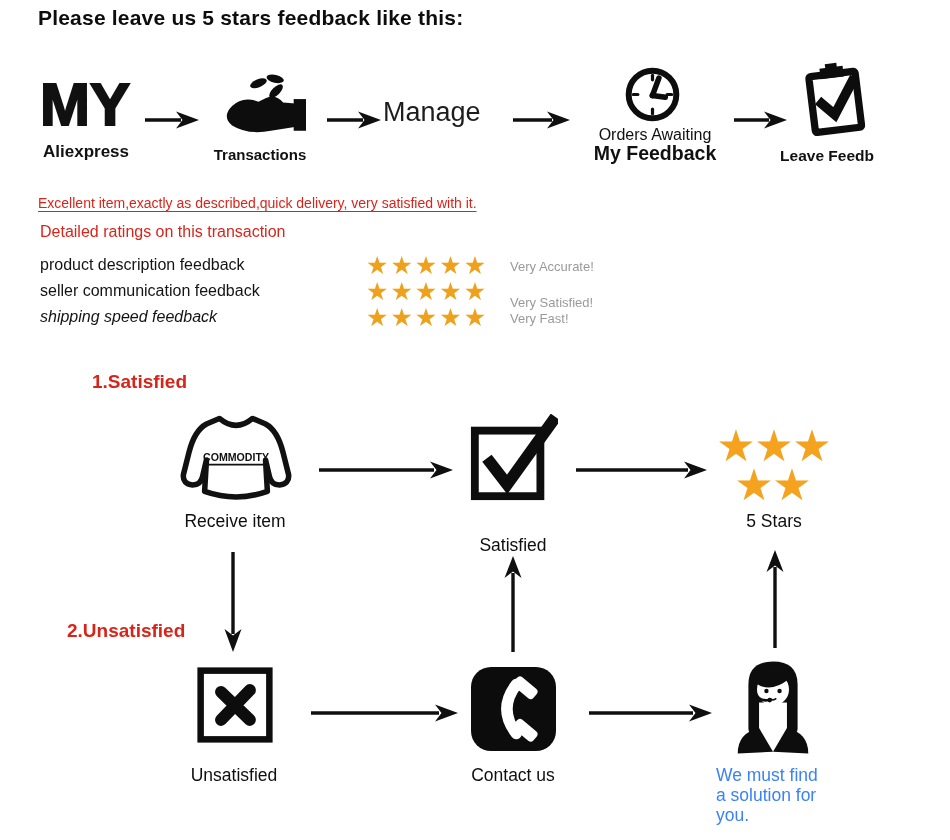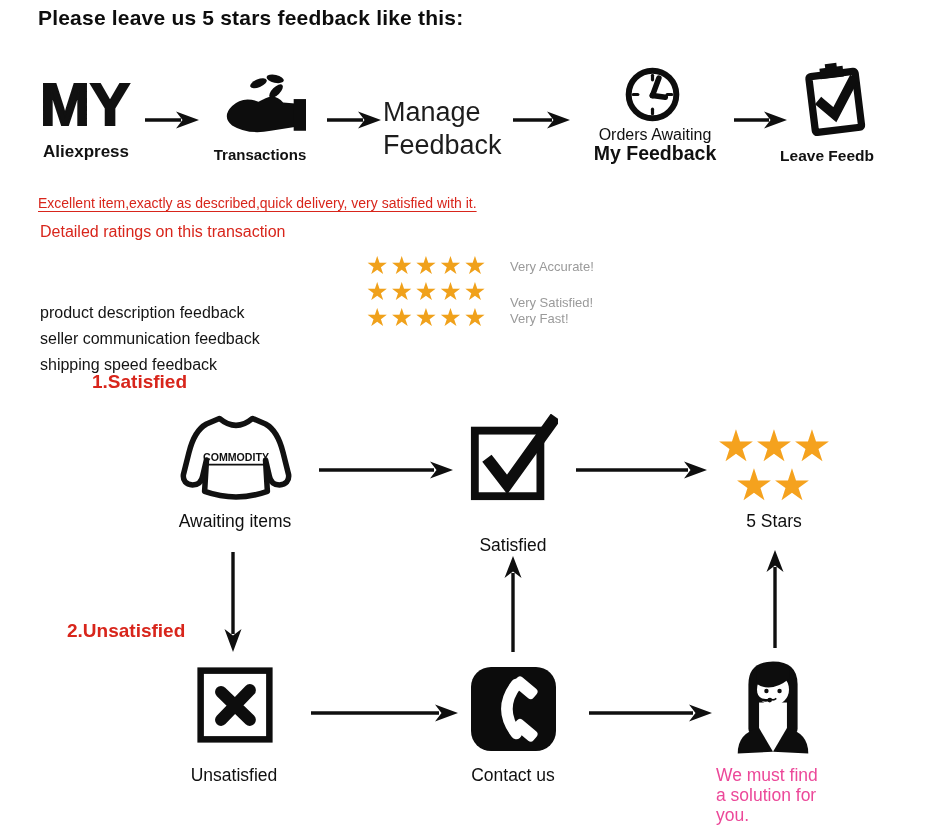--- a/index.html
+++ b/index.html
@@ -17,29 +17,29 @@
   .my-sub{font-size:17px;font-weight:700;text-align:right;}
   .step-label{font-size:15px;font-weight:700;}
   .manage{font-size:27px;font-weight:400;line-height:33px;color:#1d1d1d;}
   .orders1{font-size:16px;font-weight:400;}
   .orders2{font-size:19.5px;font-weight:700;}
 
   .red{color:#d8251b;}
   .headline{font-size:14px;text-decoration:underline;text-underline-offset:3px;}
   .subheadline{font-size:16px;}
 
-  .rate-label{font-size:16px;color:#141414;margin-top:48px;}
+  .rate-label{font-size:16px;color:#141414;}
   .rate-stars{font-size:25px;line-height:25px;letter-spacing:2px;color:#f0a11b;}
   .rate-note{font-size:13px;color:#9a9a9a;}
 
   .case-label{font-size:19px;font-weight:700;}
   .node-label{font-size:17.5px;color:#0f0f0f;}
   .bigstar{position:absolute;width:46px;text-align:center;font-size:44px;line-height:44px;color:#f5a21e;}
 
-  .solution-text{font-size:17.5px;line-height:20px;color:#ec4899;}
+  .solution-text{font-size:17.5px;line-height:20px;color:#3b82f6;}
 
   .phone-box{width:85px;height:84px;background:#0c0c0c;border-radius:20px;}
   svg{display:block;}
 </style>
 </head>
 <body>
 
 <div id="stage">
 
   <div class="abs page-title" style="left:38px;top:6px;">Please leave us 5 stars feedback like this:</div>
@@ -63,21 +63,20 @@
   </svg>
   <div class="abs step-label ctr" style="left:200px;top:146px;width:120px;">Transactions</div>
 
   <svg class="abs" style="left:326px;top:109px;" width="55" height="22" viewBox="0 0 55 22">
     <line x1="1" y1="11" x2="37" y2="11" stroke="#0f0f0f" stroke-width="3.4"></line>
     <path d="M55,11 L32,2.5 L38.5,11 L32,19.5 Z" fill="#0f0f0f"></path>
   </svg>
 
   <div class="abs manage" style="left:383px;top:96px;">
     <div>Manage</div>
-    <div>Feedback</div>
   </div>
 
   <svg class="abs" style="left:512px;top:109px;" width="58" height="22" viewBox="0 0 58 22">
     <line x1="1" y1="11" x2="40" y2="11" stroke="#0f0f0f" stroke-width="3.4"></line>
     <path d="M58,11 L35,2.5 L41.5,11 L35,19.5 Z" fill="#0f0f0f"></path>
   </svg>
 
   <svg class="abs" style="left:625px;top:67px;" width="55" height="55" viewBox="0 0 60 60">
     <circle cx="30" cy="30" r="26" fill="none" stroke="#0d0d0d" stroke-width="6.5"></circle>
     <g stroke="#0d0d0d" stroke-width="3.5" stroke-linecap="round">
@@ -114,32 +113,32 @@
   <div class="abs red subheadline" style="left:40px;top:223px;">Detailed ratings on this transaction</div>
 
   <div class="abs rate-label" style="left:40px;top:256px;">product description feedback</div>
   <div class="abs rate-stars" style="left:366px;top:253px;">★★★★★</div>
   <div class="abs rate-note" style="left:510px;top:259px;">Very Accurate!</div>
 
   <div class="abs rate-label" style="left:40px;top:282px;">seller communication feedback</div>
   <div class="abs rate-stars" style="left:366px;top:279px;">★★★★★</div>
   <div class="abs rate-note" style="left:510px;top:285px;margin-top:10px;">Very Satisfied!</div>
 
-  <div class="abs rate-label" style="left:40px;top:308px;">shipping speed feedback</div>
+  <div class="abs rate-label" style="left:40px;top:308px;font-style:italic;">shipping speed feedback</div>
   <div class="abs rate-stars" style="left:366px;top:305px;">★★★★★</div>
   <div class="abs rate-note" style="left:510px;top:311px;">Very Fast!</div>
 
   <div class="abs red case-label" style="left:92px;top:371px;">1.Satisfied</div>
 
   <svg class="abs" style="left:176px;top:412px;" width="120" height="96" viewBox="0 0 130 104">
     <path d="M47,7 Q65,22 83,7 L97,13 Q110,20 116,44 L122,68 Q123,78 112,79 Q103,79 101,69 L97,52 L99,86 Q65,98 31,86 L33,52 L29,69 Q27,79 18,79 Q7,78 8,68 L14,44 Q20,20 33,13 Z" fill="#ffffff" stroke="#111" stroke-width="6" stroke-linejoin="round" stroke-linecap="round"></path>
     <text x="65" y="53" text-anchor="middle" font-size="11.5" font-weight="bold" fill="#111">COMMODITY</text>
     <line x1="34" y1="57" x2="96" y2="57" stroke="#111" stroke-width="2"></line>
   </svg>
-  <div class="abs node-label ctr" style="left:160px;top:511px;width:150px;">Awaiting items</div>
+  <div class="abs node-label ctr" style="left:160px;top:511px;width:150px;">Receive item</div>
 
   <svg class="abs" style="left:318px;top:459px;" width="135" height="22" viewBox="0 0 135 22">
     <line x1="1" y1="11" x2="116" y2="11" stroke="#0f0f0f" stroke-width="3.4"></line>
     <path d="M135,11 L112,2.5 L118.5,11 L112,19.5 Z" fill="#0f0f0f"></path>
   </svg>
 
   <svg class="abs" style="left:468px;top:414px;" width="90" height="90" viewBox="0 0 92 92">
     <rect x="7" y="17" width="67" height="67" fill="#fff" stroke="#0d0d0d" stroke-width="8"></rect>
     <path d="M23,50 L40,72 L86,8" fill="none" stroke="#0d0d0d" stroke-width="12" stroke-linecap="square" stroke-linejoin="miter"></path>
   </svg>

